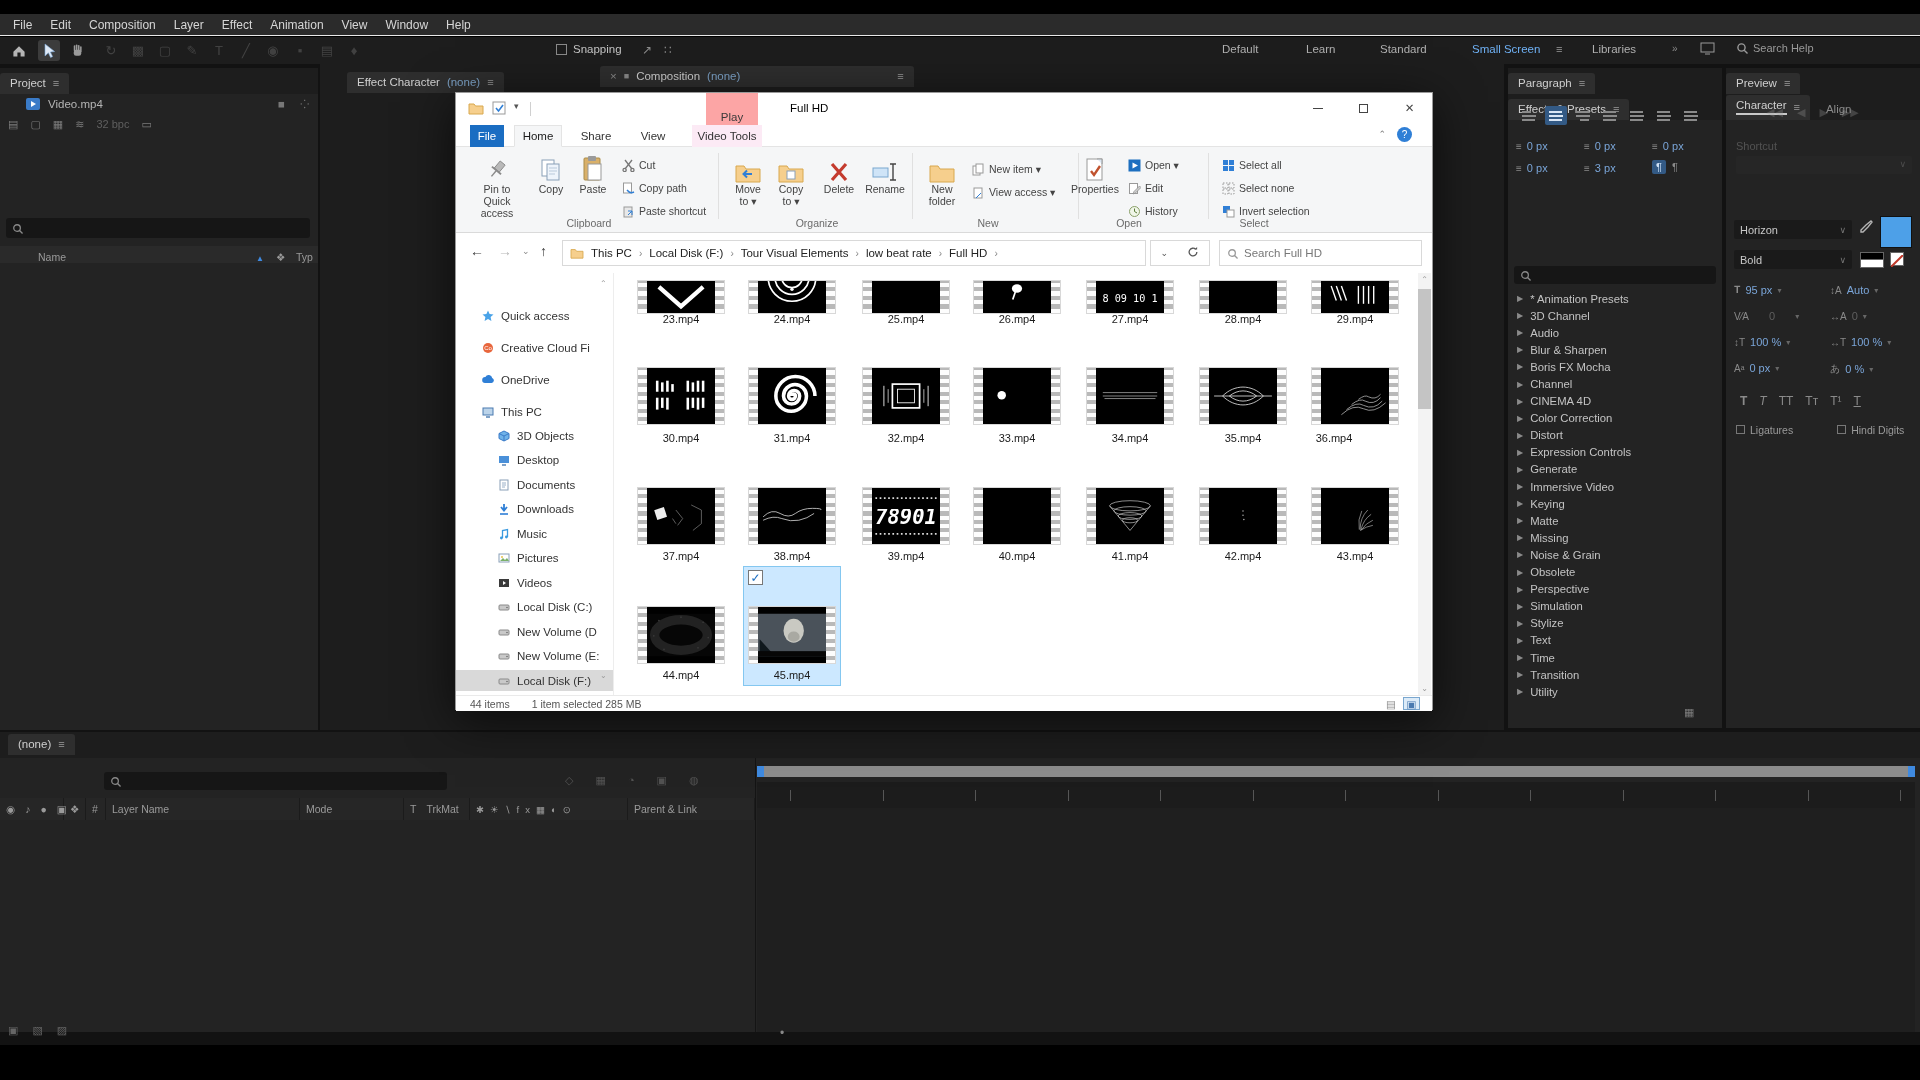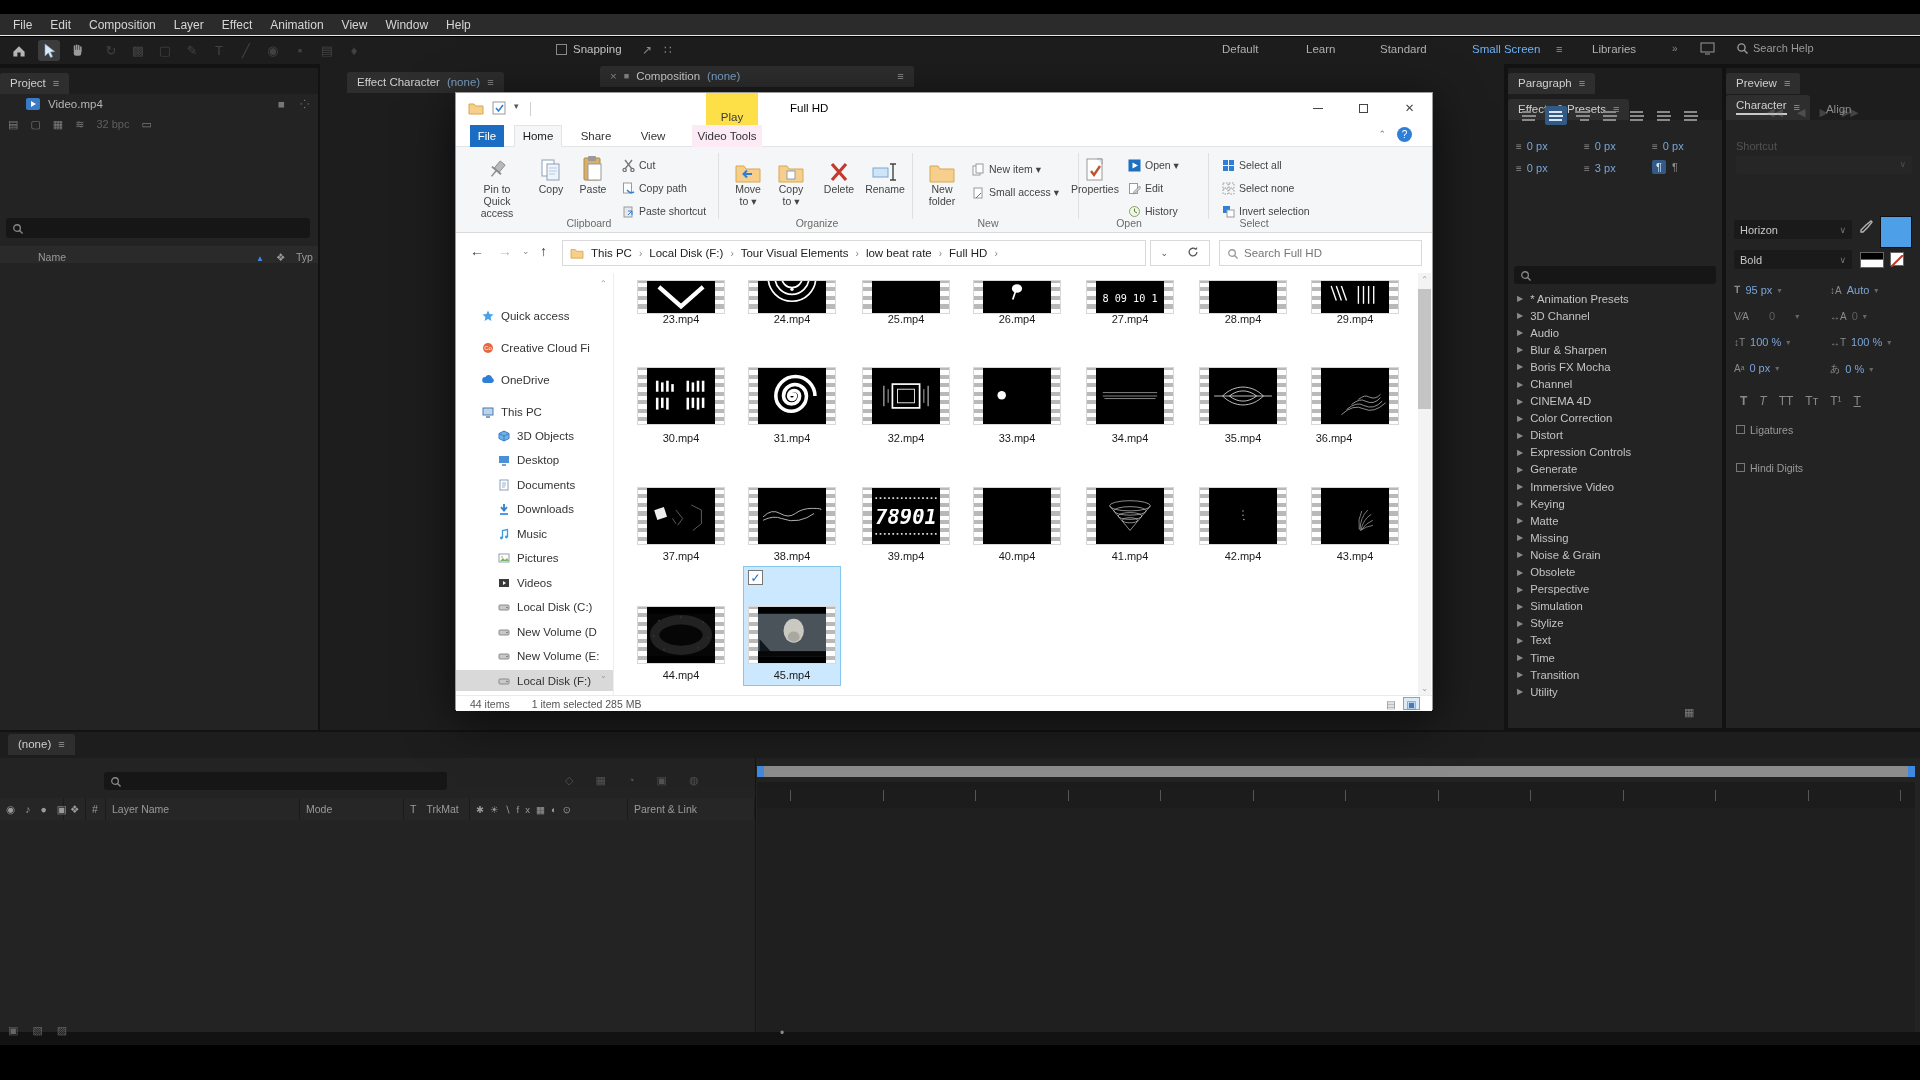--- a/index.html
+++ b/index.html
@@ -28,21 +28,21 @@
 .searchrow{position:absolute;background:#161616;border-radius:3px;display:flex;align-items:center;
   color:#8a8a8a;font-size:11px;padding-left:6px;gap:5px}
 .hdrrow{position:absolute;background:#2a2a2a;color:#9a9a9a;font-size:10.5px;display:flex;align-items:flex-end}
 .dimtxt{color:#5f5f5f}
 .val{color:#7aa5d8}
 .glyph{color:#8a8a8a}
 
 #explorer{left:455px;top:92px;width:978px;height:618px;background:#fff;z-index:40;
   box-shadow:0 10px 45px rgba(0,0,0,.65);border:1px solid #9a9a9a;font-size:11.5px;color:#333}
 #ex-title{position:absolute;left:0;top:0;width:100%;height:32px;background:#fff}
-#ex-play{position:absolute;left:250px;top:0;width:52px;height:48px;background:#fde047;
+#ex-play{position:absolute;left:250px;top:0;width:52px;height:48px;background:#fca5a5;
   display:flex;align-items:center;justify-content:center;color:#3a3a3a;font-size:11.5px}
 #ex-titletext{position:absolute;left:334px;top:9px;font-size:11.5px;color:#000}
 .qat{position:absolute;top:8px;width:16px;height:16px}
 .winbtn{position:absolute;top:0;width:45px;height:30px;display:flex;align-items:center;justify-content:center;color:#444}
 #ex-tabs{position:absolute;left:0;top:32px;width:100%;height:22px;background:#fff;border-bottom:1px solid #e4e4e4}
 .extab{position:absolute;top:0;height:22px;display:flex;align-items:center;justify-content:center;font-size:11.5px;color:#333;padding:0 2px}
 .extab.file{background:#1a6dc2;color:#fff}
 .extab.active{border:1px solid #e4e4e4;border-bottom:1px solid #f5f6f7;background:#f5f6f7;color:#1a1a1a}
 .extab.ctx{background:#fceaf5}
 #ex-ribbon{position:absolute;left:0;top:54px;width:100%;height:86px;background:#f5f6f7;border-bottom:1px solid #dadada}
@@ -475,21 +475,21 @@
         <span style="color:#666;font-size:8px">▾</span>
       </div>
       <div style="left: 14px; top: 326px; display: flex; gap: 12px; color: rgb(138, 138, 138); font-size: 12px; position: absolute;">
         <b>T</b>
         <i>T</i>
         <span>TT</span>
         <span>Tᴛ</span>
         <span>T¹</span>
         <span style="text-decoration:underline">T</span>
       </div>
-      <div style="left: 10px; top: 356px; display: flex; gap: 26px; font-size: 10.5px; color: rgb(154, 154, 154); position: absolute; flex-direction: column;">
+      <div style="left: 10px; top: 356px; display: flex; gap: 44px; font-size: 10.5px; color: rgb(154, 154, 154); position: absolute;">
         <span><span style="display:inline-block;width:9px;height:9px;border:1px solid #777;margin-right:5px"></span>Ligatures</span>
         <span><span style="display:inline-block;width:9px;height:9px;border:1px solid #777;margin-right:5px"></span>Hindi Digits</span>
       </div>
     </div>
     <div style="left: 0px; top: 668px; width: 1920px; height: 300px; background: rgb(29, 29, 29); position: absolute;">
       <div class="ptab" style="left: 8px; top: 2px; position: absolute;">
         <span>(none)</span>
         <span class="burger">≡</span>
       </div>
       <div style="left: 0px; top: 26px; width: 1920px; height: 274px; background: rgb(35, 35, 35); position: absolute;">
@@ -711,21 +711,21 @@
           <rect x="1" y="3" width="7" height="9" fill="#fff" stroke="#999"></rect>
           <rect x="4" y="1" width="7" height="9" fill="#fff" stroke="#999"></rect>
         </svg>
         <span>New item ▾</span>
       </div>
       <div class="rb-sm" style="left: 516px; top: 37px;">
         <svg width="13" height="13" viewBox="0 0 13 13" xmlns="http://www.w3.org/2000/svg">
           <rect x="2" y="2" width="8" height="10" fill="#fff" stroke="#999"></rect>
           <path d="M4 12 l5 -5" stroke="#2f7fd6"></path>
         </svg>
-        <span>Small access ▾</span>
+        <span>View access ▾</span>
       </div>
       <div class="rb-glabel" style="left: 487px;">New</div>
       <div class="rb-sep" style="left: 622px;"></div>
       <div class="rb-big" style="left: 614px;">
         <div class="ric">
           <svg width="22" height="26" viewBox="0 0 22 26" xmlns="http://www.w3.org/2000/svg">
             <rect x="3" y="2" width="15" height="21" fill="#fff" stroke="#999"></rect>
             <path d="M13 2 h5 v5" fill="#dde8f4" stroke="#999"></path>
             <path d="M7 14 l3 4 l6 -9" stroke="#c0522e" stroke-width="2.4" fill="none"></path>
           </svg>

